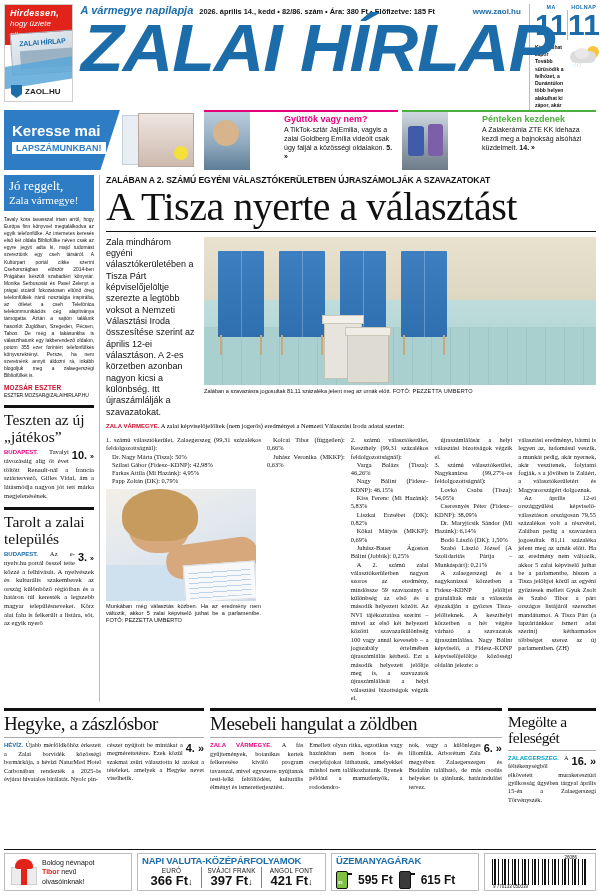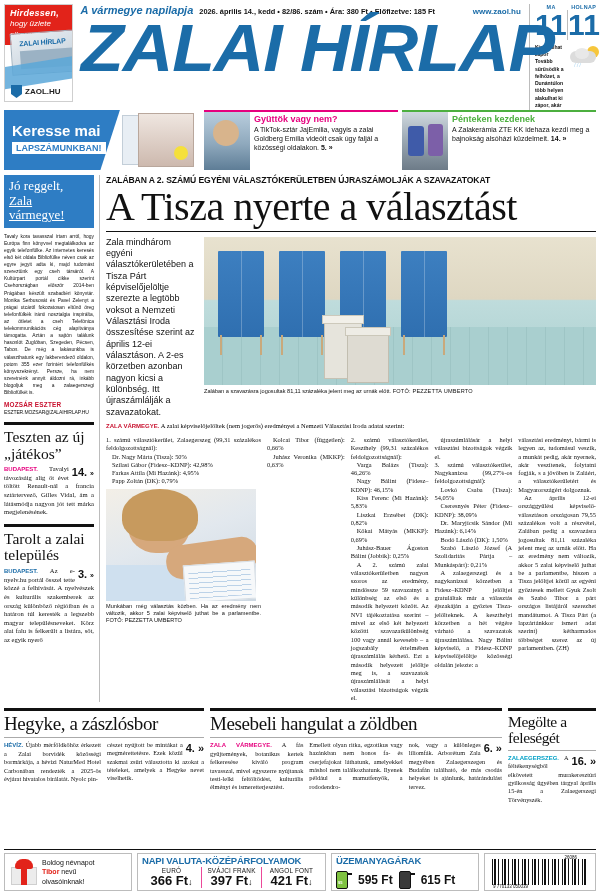--- a/index.html
+++ b/index.html
@@ -56,21 +56,21 @@
   
   .promos { display:flex; gap:4px; padding:0 4px; height:60px; margin-top:2px;}
   .promo-ad { width:196px; position:relative; background:#2e7dc4; overflow:hidden; }
   .promo-ad-diag { position:absolute; right:-30px; top:-10px; width:120px; height:100px; background:#ffffff; transform:rotate(18deg); }
   .promo-ad-t1 { position:absolute; left:8px; top:12px; font-family:"Liberation Sans",sans-serif; font-size:15px; font-weight:bold; color:#fff; }
   .promo-ad-t2 { position:absolute; left:8px; top:32px; background:#fff; color:#2e7dc4; font-family:"Liberation Sans",sans-serif; font-weight:bold; font-size:9px; padding:1px 4px;}
   .promo-ad-mag { position:absolute; right:6px; top:3px; width:56px; height:54px; background:linear-gradient(180deg,#efe6e0,#cdb9ae); border:1px solid #b9a79c;}
   .promo-ad-mag2 { position:absolute; right:44px; top:5px; width:34px; height:50px; background:#e8eef4; border:1px solid #c3ced8;}
   .promo-ad-badge { position:absolute; right:12px; bottom:10px; width:14px; height:14px; border-radius:50%; background:#f5e03a;}
 
-  .promo { flex:1; display:flex; border-top:2px solid; background:#fff; position:relative; overflow:hidden;}
+  .promo { flex:1; display:flex; border-top:2px solid; background:#fff; position:relative; overflow:hidden;gap:30px;}
   .promo.pink { border-color:#e6007e; }
   .promo.green { border-color:#4caf3f; }
   .promo-img { width:46px; flex:none; position:relative; overflow:hidden; }
   .promo-txt { flex:1; padding:3px 4px 0 4px; }
   .promo-h { font-family:"Liberation Sans",sans-serif; font-weight:bold; font-size:9px; line-height:1.1; margin-bottom:1px;}
   .promo.pink .promo-h { color:#e6007e; }
   .promo.green .promo-h { color:#4caf3f; }
   .promo-b { font-family:"Liberation Sans",sans-serif; font-size:7px; line-height:1.28; color:#111; }
   .promo-b .pg { font-weight:bold; }
   .img-person { position:absolute; inset:0; background:linear-gradient(180deg,#b9cddd 0%,#8fa9bd 55%,#5e7d96 100%); }
@@ -79,21 +79,21 @@
   .img-sport::after { content:""; position:absolute; left:6px; top:14px; width:16px; height:30px; background:#3f5ba9; border-radius:3px;}
   .img-sport2 { position:absolute; right:5px; top:12px; width:15px; height:32px; background:#7c5fa8; border-radius:3px;}
 
   
   .main { display:flex; padding:0 4px; margin-top:5px; }
   .col-left { width:96px; flex:none; border-right:1px solid #bcbcbc; padding-right:5px; }
   .col-right { flex:1; padding-left:6px; }
 
   .jr-box { background:#2e7dc4; color:#fff; padding:4px 5px 5px 5px; }
   .jr-1 { font-family:"Liberation Serif",serif; font-size:13px; line-height:1.12;}
-  .jr-2 { font-family:"Liberation Serif",serif; font-size:13px; line-height:1.12;text-decoration:underline;}
+  .jr-2 { font-family:"Liberation Serif",serif; font-size:11px; line-height:1.12;}
   .jr-text { font-family:"Liberation Sans",sans-serif; font-size:4.9px; line-height:1.45; text-align:justify; color:#111; margin-top:5px; }
   .jr-author { font-family:"Liberation Sans",sans-serif; font-weight:bold; font-size:6.4px; color:#c8102e; margin-top:5px; letter-spacing:.2px;}
   .jr-mail { font-family:"Liberation Sans",sans-serif; font-size:5px; color:#111; letter-spacing:-.1px; margin-top:1px;}
 
   .rule-thick { border-top:3px solid #111; margin:7px 0 4px 0; }
   .side-h { font-family:"Liberation Serif",serif; font-size:15.5px; line-height:1.06; color:#111; }
   .side-b { font-family:"Liberation Serif",serif; font-size:6.6px; line-height:1.31; text-align:justify; color:#111; margin-top:3px; }
   .tag-budapest { font-family:"Liberation Sans",sans-serif; font-weight:bold; font-size:6px; color:#e6007e; }
   .tag-blue { font-family:"Liberation Sans",sans-serif; font-weight:bold; font-size:6px; color:#1b6ca8; }
   .pgnum { font-family:"Liberation Sans",sans-serif; font-weight:bold; font-size:11px; float:right; margin-left:3px; }
@@ -287,21 +287,21 @@
         <div class="jr-2">Zala vármegye!</div>
       </div>
       <div class="jr-text">Tavaly kora tavasszal írtam arról, hogy Európa finn könyvvel megtalálkodva az egyik telefonfülke. Az internetes keresés első két oldala Bibliofülke néven csak az egyre jegyit adta ki, majd tudomást szereztünk egy cseh társáról. A Kultúrpart portál cikke szerint Csehországban először 2014-ben Prágában készült szabadtéri könyvtár. Monika Serbusovát és Pavel Zelenyt a prágai utcáról fokozatosan eltűnő öreg telefonfülkék iránti nosztalgia inspirálta, az ötletet a cseh Telefónica telekommunikációs cég alapítványa támogatta. Aztán a sajtón találunk hasonlót Zuglóban, Szegeden, Pécsen, Tabon. De még a lakásunkba is választhatunk egy lakberendező oldalon, potom 355 ezer forintért telefonfülkés könyvszekrényt. Persze, ha nem szeretnénk annyit áldozni rá, inkább blogoljuk meg a zalaegerszegi Bibliofülkét is.</div>
       <div class="jr-author">MOZSÁR ESZTER</div>
       <div class="jr-mail">ESZTER.MOZSAR@ZALAIHIRLAP.HU</div>
 
       <div class="rule-thick"></div>
       <div class="side-h">Teszten az új „játékos”</div>
       <div class="side-b">
         <span class="pgnum"><span>»</span></span>
-        <span class="pgnum">14.</span>
+        <span class="pgnum">10.</span>
         <span class="tag-budapest">BUDAPEST.</span><span> Tavalyi távozásáig alig öt évet töltött Renault-nál a francia sztártervező, Gilles Vidal, ám a látásmódja nagyon jót tett márka megjelenésének.</span>
       </div>
 
       <div class="rule-thick"></div>
       <div class="side-h">Tarolt a zalai település</div>
       <div class="side-b">
         <span class="pgnum"><span>»</span></span>
         <span class="pgnum">3.</span>
         <span class="tag-blue">BUDAPEST.</span><span> Az e-nyelv.hu portál ősszel tette közzé a felhívását. A nyelvészek és kulturális szakemberek az ország különböző régióiban és a határon túl keresték a legszebb magyar településneveket. Körz alai falu is felkerült a listára, sőt, az egyik nyerő</span>
       </div>

